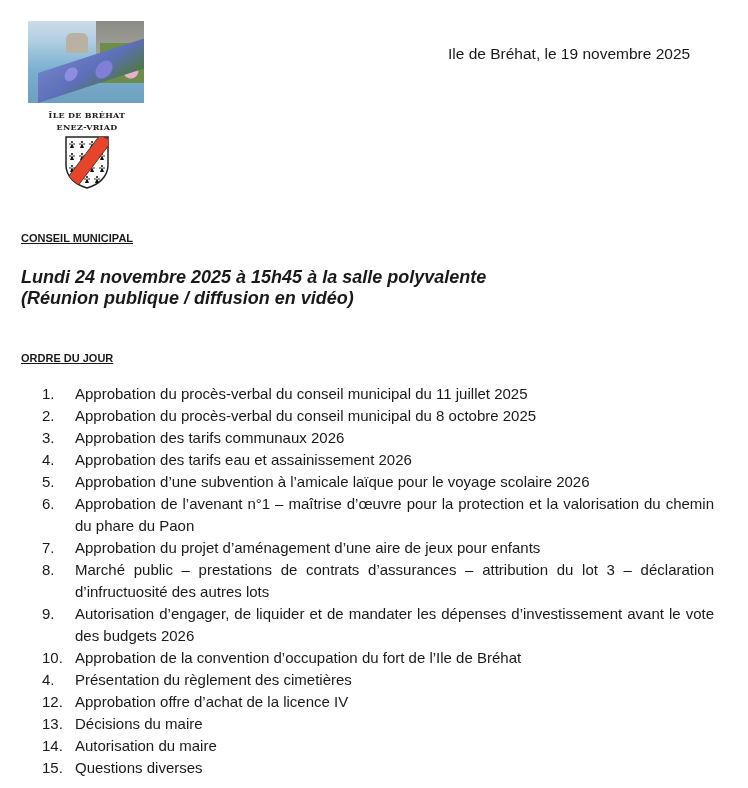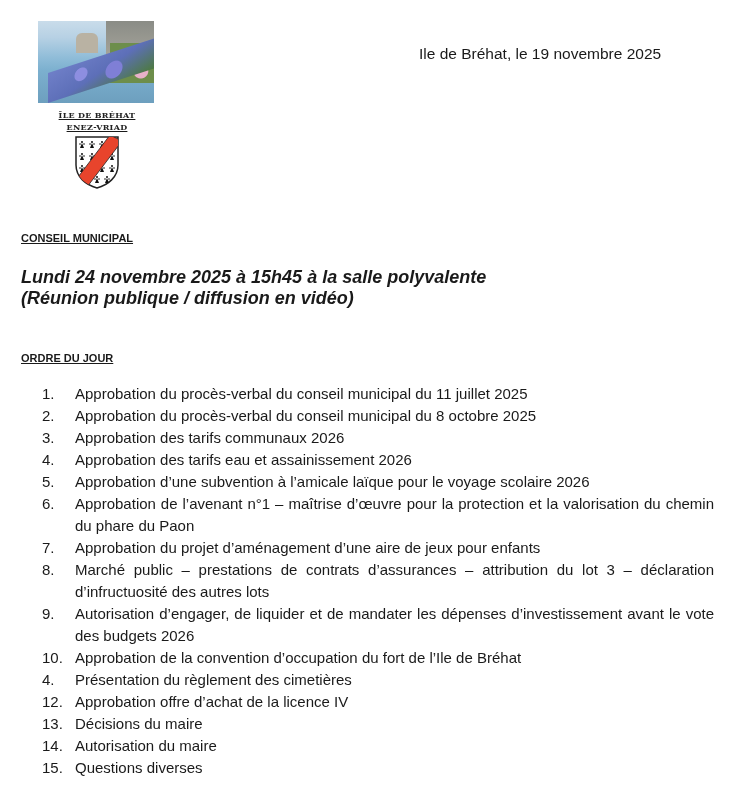--- a/index.html
+++ b/index.html
@@ -1,32 +1,32 @@
 <!DOCTYPE html>
 <html><head>
 <meta charset="utf-8">
 <style>
   html, body { margin: 0; padding: 0; background: #ffffff; }
   body {
     width: 748px; height: 788px; position: relative; overflow: hidden;
     font-family: "Liberation Sans", "DejaVu Sans", sans-serif;
     color: #1a1a1a;
   }
-  .logo { position: absolute; left: 38px; top: 21px; width: 118px; text-decoration: underline; }
+  .logo { position: absolute; left: 28px; top: 21px; width: 118px; }
   .photo {
     position: relative; width: 116px; height: 82px; overflow: hidden;
     background: linear-gradient(180deg, #c9dcea 0%, #b7d1e4 20%, #8fbcd8 45%, #7cb0cf 60%, #6d9fbe 100%);
   }
   .photo .wall { position: absolute; right: 0; top: 0; width: 48px; height: 40px; background: linear-gradient(180deg,#8a8c86,#a9a79d); }
   .photo .tower { position: absolute; left: 38px; top: 12px; width: 22px; height: 20px; background: #b9b2a3; border-radius: 6px 6px 0 0; }
   .photo .flowers1 { position: absolute; left: 10px; bottom: 0; width: 110px; height: 30px; background: radial-gradient(circle at 30% 40%, #8d8ee0 0 6px, transparent 7px), radial-gradient(circle at 60% 60%, #7f7fd6 0 8px, transparent 9px), linear-gradient(160deg, #6f7fc8, #5d6fb8 50%, #4c7a3c); transform: skewY(-18deg); transform-origin: left bottom; }
   .photo .flowers2 { position: absolute; right: 0; top: 22px; width: 44px; height: 40px; background: radial-gradient(circle at 40% 40%, #f1c7da 0 8px, transparent 9px), radial-gradient(circle at 70% 70%, #e7b1c9 0 7px, transparent 8px), #6d8e4b; }
   .caption { text-align: center; font-family: "DejaVu Serif", serif; font-weight: bold; font-size: 8px; line-height: 12px; letter-spacing: 0.3px; margin-top: 6px; color: #222; }
   .shield { display: block; margin: 2px auto 0; }
-  .date { position: absolute; left: 419px; top: 45px; font-size: 15.5px; }
+  .date { position: absolute; left: 448px; top: 45px; font-size: 15.5px; }
   .h-underline { position: absolute; left: 21px; font-weight: bold; text-decoration: underline; font-size: 11px; }
   #conseil { top: 232px; }
   #ordre { top: 352px; }
   .meeting { position: absolute; left: 21px; top: 267px; font-style: italic; font-weight: bold; font-size: 18px; line-height: 21px; }
   ol.agenda { position: absolute; left: 0; top: 383px; margin: 0; padding: 0; list-style: none; width: 714px; }
   ol.agenda li { position: relative; padding-left: 75px; font-size: 15px; line-height: 22px; text-align: justify; }
   ol.agenda li .num { position: absolute; left: 42px; top: 0; }
 </style>
 </head>
 <body>

